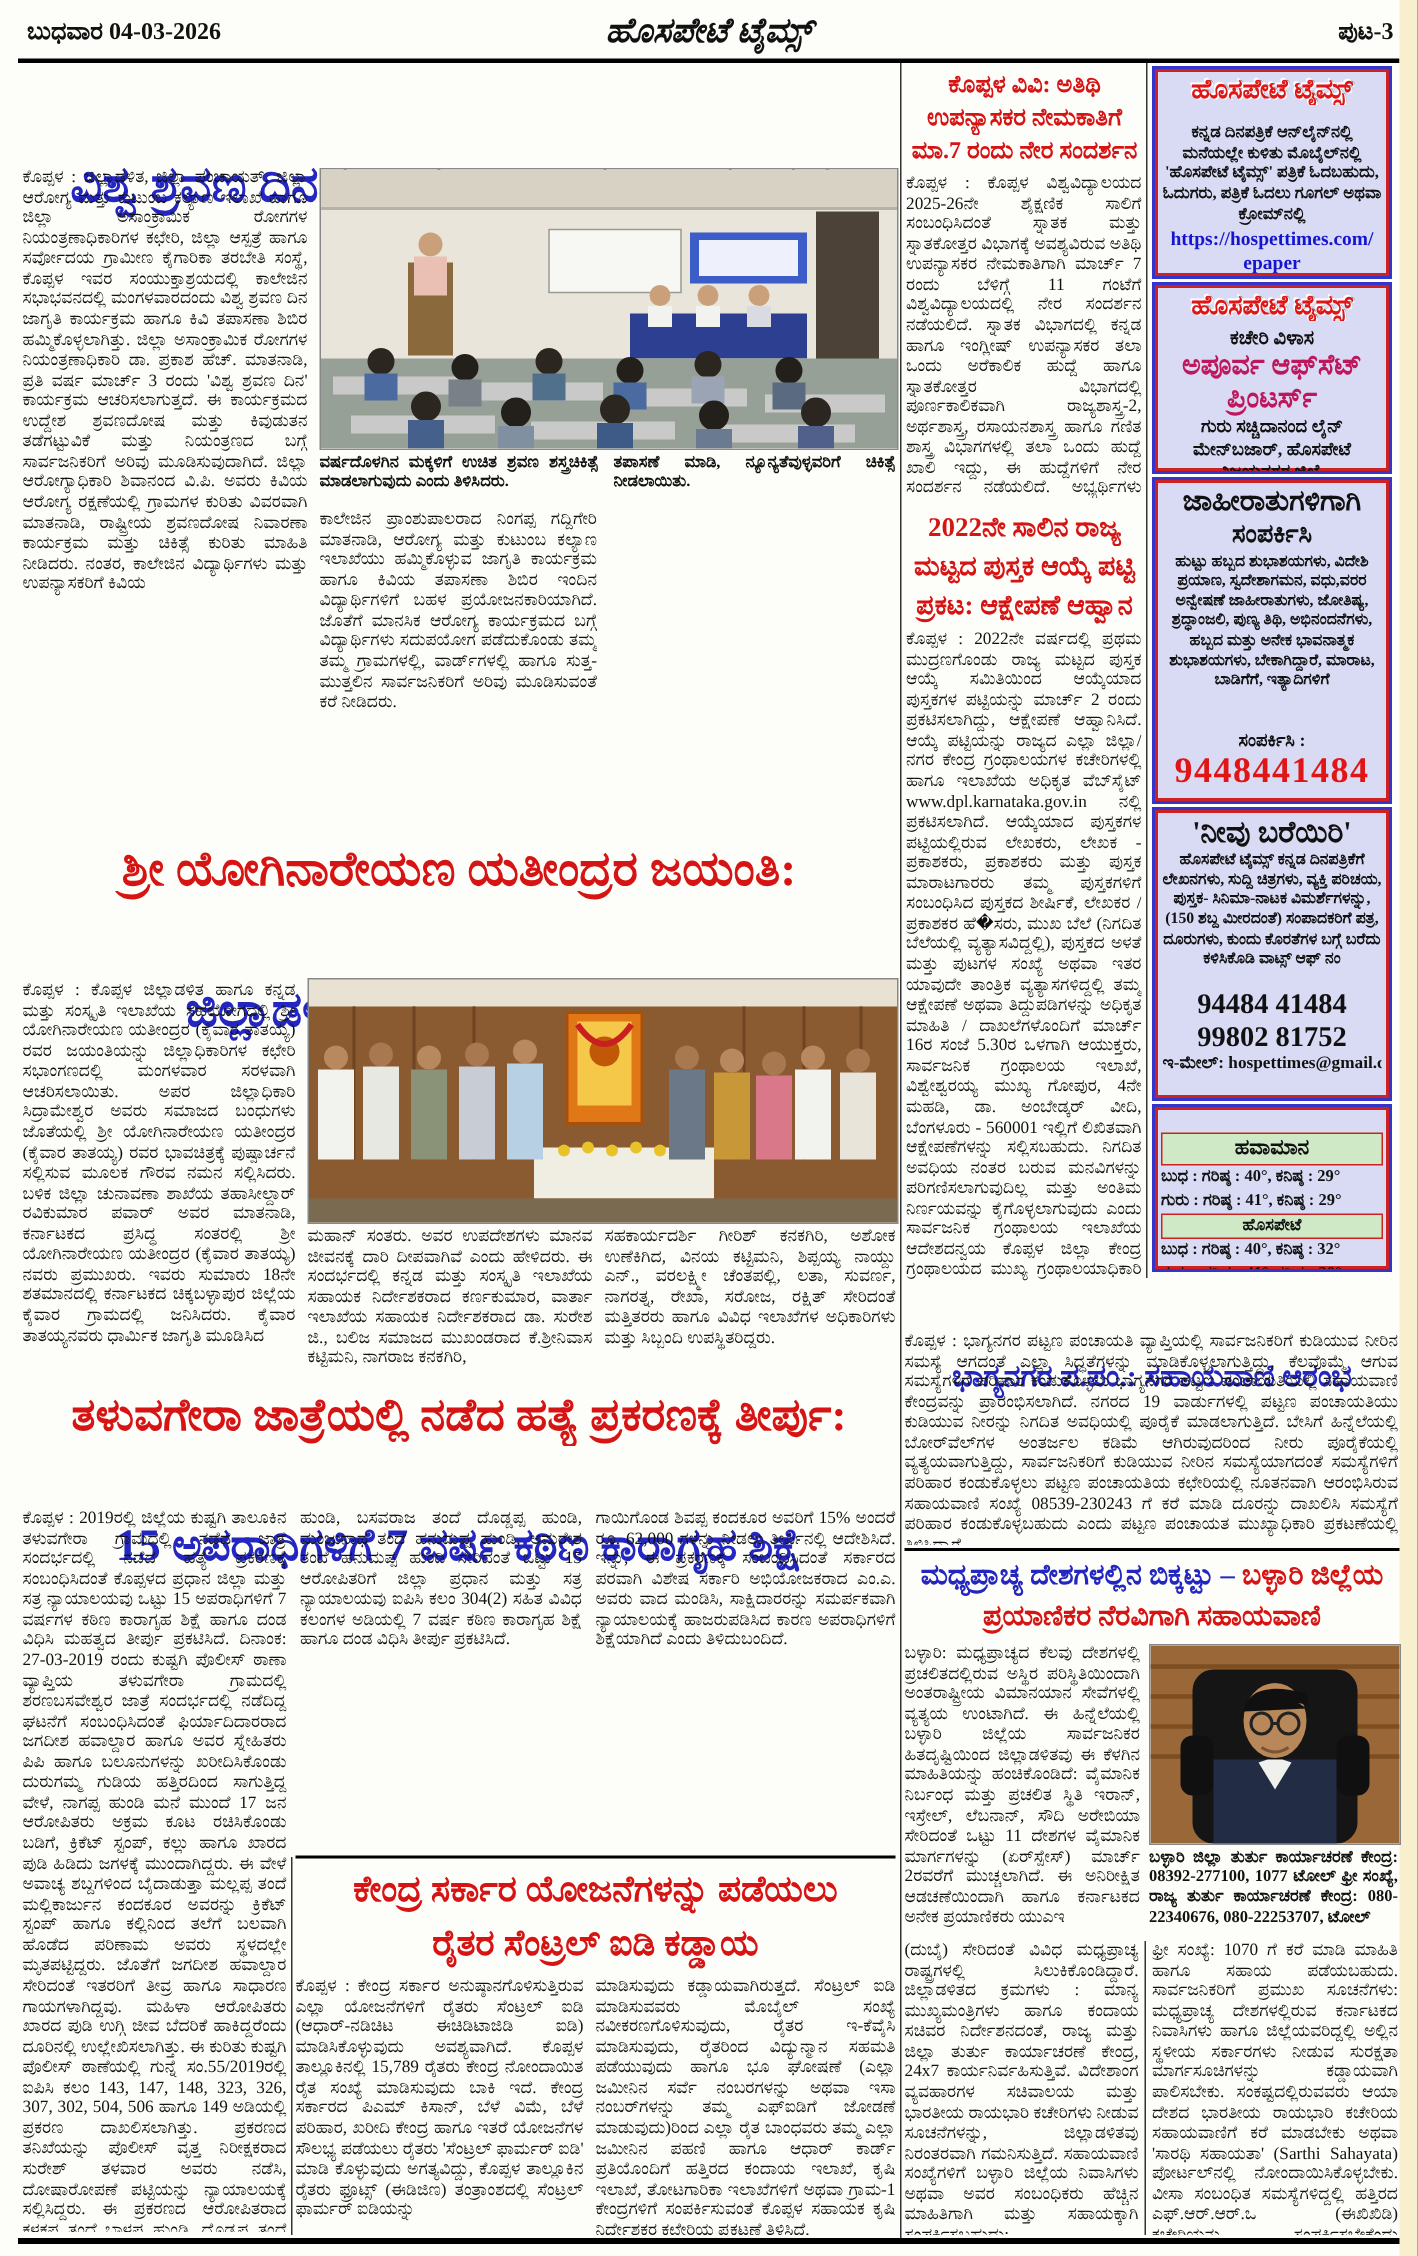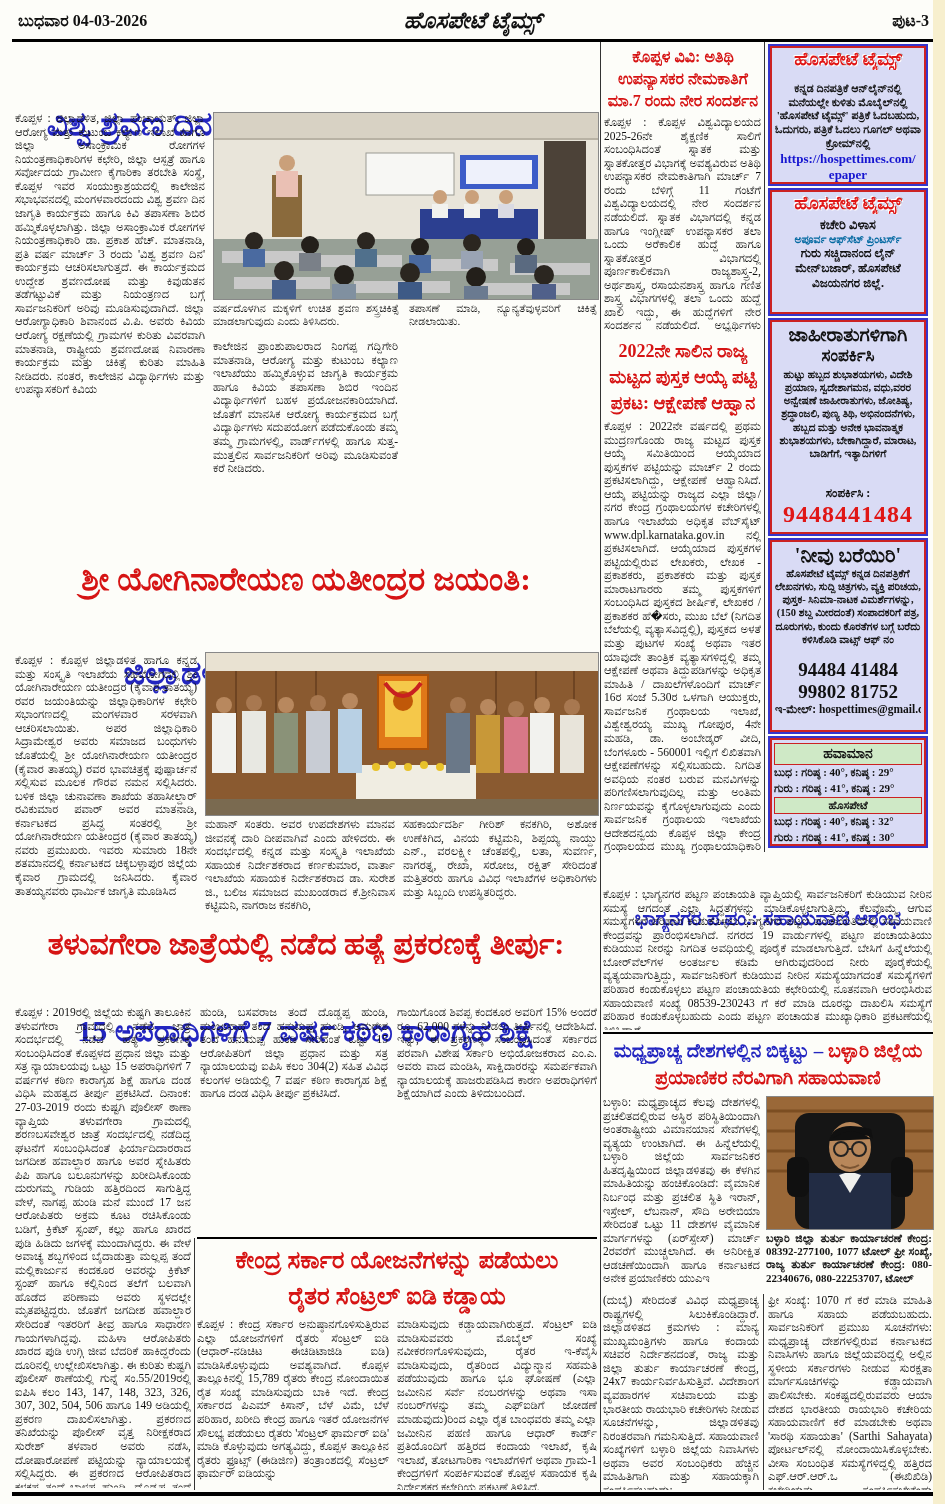--- a/index.html
+++ b/index.html
@@ -8,21 +8,21 @@
     background:#fdfdf9;overflow:hidden;
     font-family:"Liberation Serif","DejaVu Serif",serif;color:#111;
   }
   .abs{position:absolute;text-align:right;}
   .rule{background:#000;}
   .vline{background:#333;width:1px;}
   .hl{font-weight:bold;text-align:center;white-space:nowrap;overflow:hidden;}
   .blue{color:#2326c0;margin-top:48px;}
   .red{color:#d61414;}
   .body-txt{font-size:11.5px;line-height:1.18;text-align:justify;overflow:hidden;word-break:break-word;}
-  .cap-txt{font-size:11px;line-height:1.2;font-weight:normal;text-align:justify;overflow:hidden;}
+  .cap-txt{font-size:11px;line-height:1.2;font-weight:bold;text-align:justify;overflow:hidden;}
   .sb-box{
     position:absolute;left:768px;width:160px;background:#d9dbf5;
     border:2px solid #3535cc;box-shadow:inset 0 0 0 2px #cc2222;
     text-align:center;overflow:hidden;padding:4px 5px;box-sizing:border-box;
   }
   .sb-logo{
     font-weight:800;font-size:18px;color:#e01616;line-height:1.1;
     text-shadow:1px 1px 0 #fff,-1px -1px 0 #fff,1px 0 0 #888;
     white-space:nowrap;overflow:hidden;
   }
@@ -194,41 +194,41 @@
   <div class="sb-box" style="top:44px;height:142px;">
     <div class="sb-logo">ಹೊಸಪೇಟೆ ಟೈಮ್ಸ್</div>
     <div class="sb-bold" style="margin-top:12px;">ಕನ್ನಡ ದಿನಪತ್ರಿಕೆ ಆನ್‌ಲೈನ್‌ನಲ್ಲಿ ಮನೆಯಲ್ಲೇ ಕುಳಿತು ಮೊಬೈಲ್‌ನಲ್ಲಿ 'ಹೊಸಪೇಟೆ ಟೈಮ್ಸ್' ಪತ್ರಿಕೆ ಓದಬಹುದು, ಓದುಗರು, ಪತ್ರಿಕೆ ಓದಲು ಗೂಗಲ್ ಅಥವಾ ಕ್ರೋಮ್‌ನಲ್ಲಿ</div>
     <div style="font-weight:bold;font-size:13px;color:#1515d0;white-space:nowrap;overflow:hidden;">https://hospettimes.com/</div>
     <div style="font-weight:bold;font-size:13px;color:#1515d0;">epaper</div>
   </div>
 
   <div class="sb-box" style="top:188px;height:128px;">
     <div class="sb-logo">ಹೊಸಪೇಟೆ ಟೈಮ್ಸ್</div>
     <div style="font-weight:bold;font-size:13px;margin-top:3px;">ಕಚೇರಿ ವಿಳಾಸ</div>
-    <div style="font-weight:bold;font-size:11px;color:#0369a1;">ಅಪೂರ್ವ ಆಫ್‌ಸೆಟ್ ಪ್ರಿಂಟರ್ಸ್</div>
+    <div style="font-weight:bold;font-size:19px;color:#be185d;">ಅಪೂರ್ವ ಆಫ್‌ಸೆಟ್ ಪ್ರಿಂಟರ್ಸ್</div>
     <div class="sb-bold" style="font-size:12px;">ಗುರು ಸಚ್ಚಿದಾನಂದ ಲೈನ್ ಮೇನ್‌ಬಜಾರ್, ಹೊಸಪೇಟೆ ವಿಜಯನಗರ ಜಿಲ್ಲೆ.</div>
   </div>
 
   <div class="sb-box" style="top:318px;height:218px;">
     <div style="font-weight:bold;font-size:19px;white-space:nowrap;overflow:hidden;">ಜಾಹೀರಾತುಗಳಿಗಾಗಿ</div>
     <div style="font-weight:bold;font-size:17px;">ಸಂಪರ್ಕಿಸಿ</div>
     <div class="sb-bold" style="font-size:10.5px;margin-top:2px;height:118px;overflow:hidden;">ಹುಟ್ಟು ಹಬ್ಬದ ಶುಭಾಶಯಗಳು, ವಿದೇಶಿ ಪ್ರಯಾಣ, ಸ್ವದೇಶಾಗಮನ, ವಧು,ವರರ ಅನ್ವೇಷಣೆ ಜಾಹೀರಾತುಗಳು, ಜೋತಿಷ್ಯ, ಶ್ರದ್ಧಾಂಜಲಿ, ಪುಣ್ಯ ತಿಥಿ, ಅಭಿನಂದನೆಗಳು, ಹಬ್ಬದ ಮತ್ತು ಅನೇಕ ಭಾವನಾತ್ಮಕ ಶುಭಾಶಯಗಳು, ಬೇಕಾಗಿದ್ದಾರೆ, ಮಾರಾಟ, ಬಾಡಿಗೆಗೆ, ಇತ್ಯಾದಿಗಳಿಗೆ</div>
     <div style="font-weight:bold;font-size:12px;">ಸಂಪರ್ಕಿಸಿ :</div>
     <div style="font-weight:bold;font-size:24px;color:#e01616;letter-spacing:1px;">9448441484</div>
   </div>
 
   <div class="sb-box" style="top:538px;height:196px;">
     <div style="font-weight:800;font-size:20px;white-space:nowrap;overflow:hidden;">'ನೀವು ಬರೆಯಿರಿ'</div>
     <div class="sb-bold" style="font-size:10.5px;height:92px;overflow:hidden;">ಹೊಸಪೇಟೆ ಟೈಮ್ಸ್ ಕನ್ನಡ ದಿನಪತ್ರಿಕೆಗೆ ಲೇಖನಗಳು, ಸುದ್ದಿ ಚಿತ್ರಗಳು, ವ್ಯಕ್ತಿ ಪರಿಚಯ, ಪುಸ್ತಕ- ಸಿನಿಮಾ-ನಾಟಕ ವಿಮರ್ಶೆಗಳನ್ನು,(150 ಶಬ್ದ ಮೀರದಂತೆ) ಸಂಪಾದಕರಿಗೆ ಪತ್ರ, ದೂರುಗಳು, ಕುಂದು ಕೊರತೆಗಳ ಬಗ್ಗೆ ಬರೆದು ಕಳಿಸಿಕೊಡಿ ವಾಟ್ಸ್ ಆಫ್ ನಂ</div>
     <div style="font-weight:bold;font-size:19px;">94484  41484</div>
     <div style="font-weight:bold;font-size:19px;">99802  81752</div>
     <div style="font-weight:bold;font-size:11.5px;white-space:nowrap;overflow:hidden;">ಇ-ಮೇಲ್: hospettimes@gmail.com</div>
   </div>
 
-  <div class="sb-box" style="top:736px;height:112px;padding:5px 4px;">
+  <div class="sb-box" style="top:736px;height:112px;padding:17px 4px;">
     <div class="greenbar" style="height:20px;font-size:14px;line-height:20px;">ಹವಾಮಾನ</div>
     <div class="wrow">ಬುಧ  : ಗರಿಷ್ಠ  : 40°,  ಕನಿಷ್ಠ : 29°</div>
     <div class="wrow">ಗುರು  : ಗರಿಷ್ಠ  : 41°,  ಕನಿಷ್ಠ : 29°</div>
     <div class="greenbar" style="height:15px;font-size:11px;line-height:15px;">ಹೊಸಪೇಟೆ</div>
     <div class="wrow">ಬುಧ  : ಗರಿಷ್ಠ  : 40°, ಕನಿಷ್ಠ :  32°</div>
     <div class="wrow">ಗುರು  : ಗರಿಷ್ಠ  : 41°, ಕನಿಷ್ಠ :  30°</div>
   </div>
 
   <div class="abs hl blue" style="left:603px;top:856px;width:330px;font-size:20px;line-height:28px;">ಭಾಗ್ಯನಗರ ಪ.ಪಂ.: ಸಹಾಯವಾಣಿ ಆರಂಭ</div>
   <div class="abs body-txt" style="left:603px;top:888px;width:329px;height:142px;">ಕೊಪ್ಪಳ : ಭಾಗ್ಯನಗರ ಪಟ್ಟಣ ಪಂಚಾಯತಿ ವ್ಯಾಪ್ತಿಯಲ್ಲಿ ಸಾರ್ವಜನಿಕರಿಗೆ ಕುಡಿಯುವ ನೀರಿನ ಸಮಸ್ಯೆ ಆಗದಂತೆ ಎಲ್ಲಾ ಸಿದ್ಧತೆಗಳನ್ನು ಮಾಡಿಕೊಳ್ಳಲಾಗುತ್ತಿದ್ದು, ಕೆಲವೊಮ್ಮೆ ಆಗುವ ಸಮಸ್ಯೆಗಳಿಗೆ ಪರಿಹಾರ ಕಂಡುಕೊಳ್ಳಲು ಭಾಗ್ಯನಗರ ಪಟ್ಟಣ ಪಂಚಾಯತಿಯಲ್ಲಿ ಸಹಾಯವಾಣಿ ಕೇಂದ್ರವನ್ನು ಪ್ರಾರಂಭಿಸಲಾಗಿದೆ. ನಗರದ 19 ವಾರ್ಡುಗಳಲ್ಲಿ ಪಟ್ಟಣ ಪಂಚಾಯತಿಯು ಕುಡಿಯುವ ನೀರನ್ನು ನಿಗದಿತ ಅವಧಿಯಲ್ಲಿ ಪೂರೈಕೆ ಮಾಡಲಾಗುತ್ತಿದೆ. ಬೇಸಿಗೆ ಹಿನ್ನೆಲೆಯಲ್ಲಿ ಬೋರ್‌ವೆಲ್‌ಗಳ ಅಂತರ್ಜಲ ಕಡಿಮೆ ಆಗಿರುವುದರಿಂದ ನೀರು ಪೂರೈಕೆಯಲ್ಲಿ ವ್ಯತ್ಯಯವಾಗುತ್ತಿದ್ದು, ಸಾರ್ವಜನಿಕರಿಗೆ ಕುಡಿಯುವ ನೀರಿನ ಸಮಸ್ಯೆಯಾಗದಂತೆ ಸಮಸ್ಯೆಗಳಿಗೆ ಪರಿಹಾರ ಕಂಡುಕೊಳ್ಳಲು ಪಟ್ಟಣ ಪಂಚಾಯತಿಯ ಕಛೇರಿಯಲ್ಲಿ ನೂತನವಾಗಿ ಆರಂಭಿಸಿರುವ ಸಹಾಯವಾಣಿ ಸಂಖ್ಯೆ 08539-230243 ಗೆ ಕರೆ ಮಾಡಿ ದೂರನ್ನು ದಾಖಲಿಸಿ ಸಮಸ್ಯೆಗೆ ಪರಿಹಾರ ಕಂಡುಕೊಳ್ಳಬಹುದು ಎಂದು ಪಟ್ಟಣ ಪಂಚಾಯತ ಮುಖ್ಯಾಧಿಕಾರಿ ಪ್ರಕಟಣೆಯಲ್ಲಿ ತಿಳಿಸಿದ್ದಾರೆ.</div>

